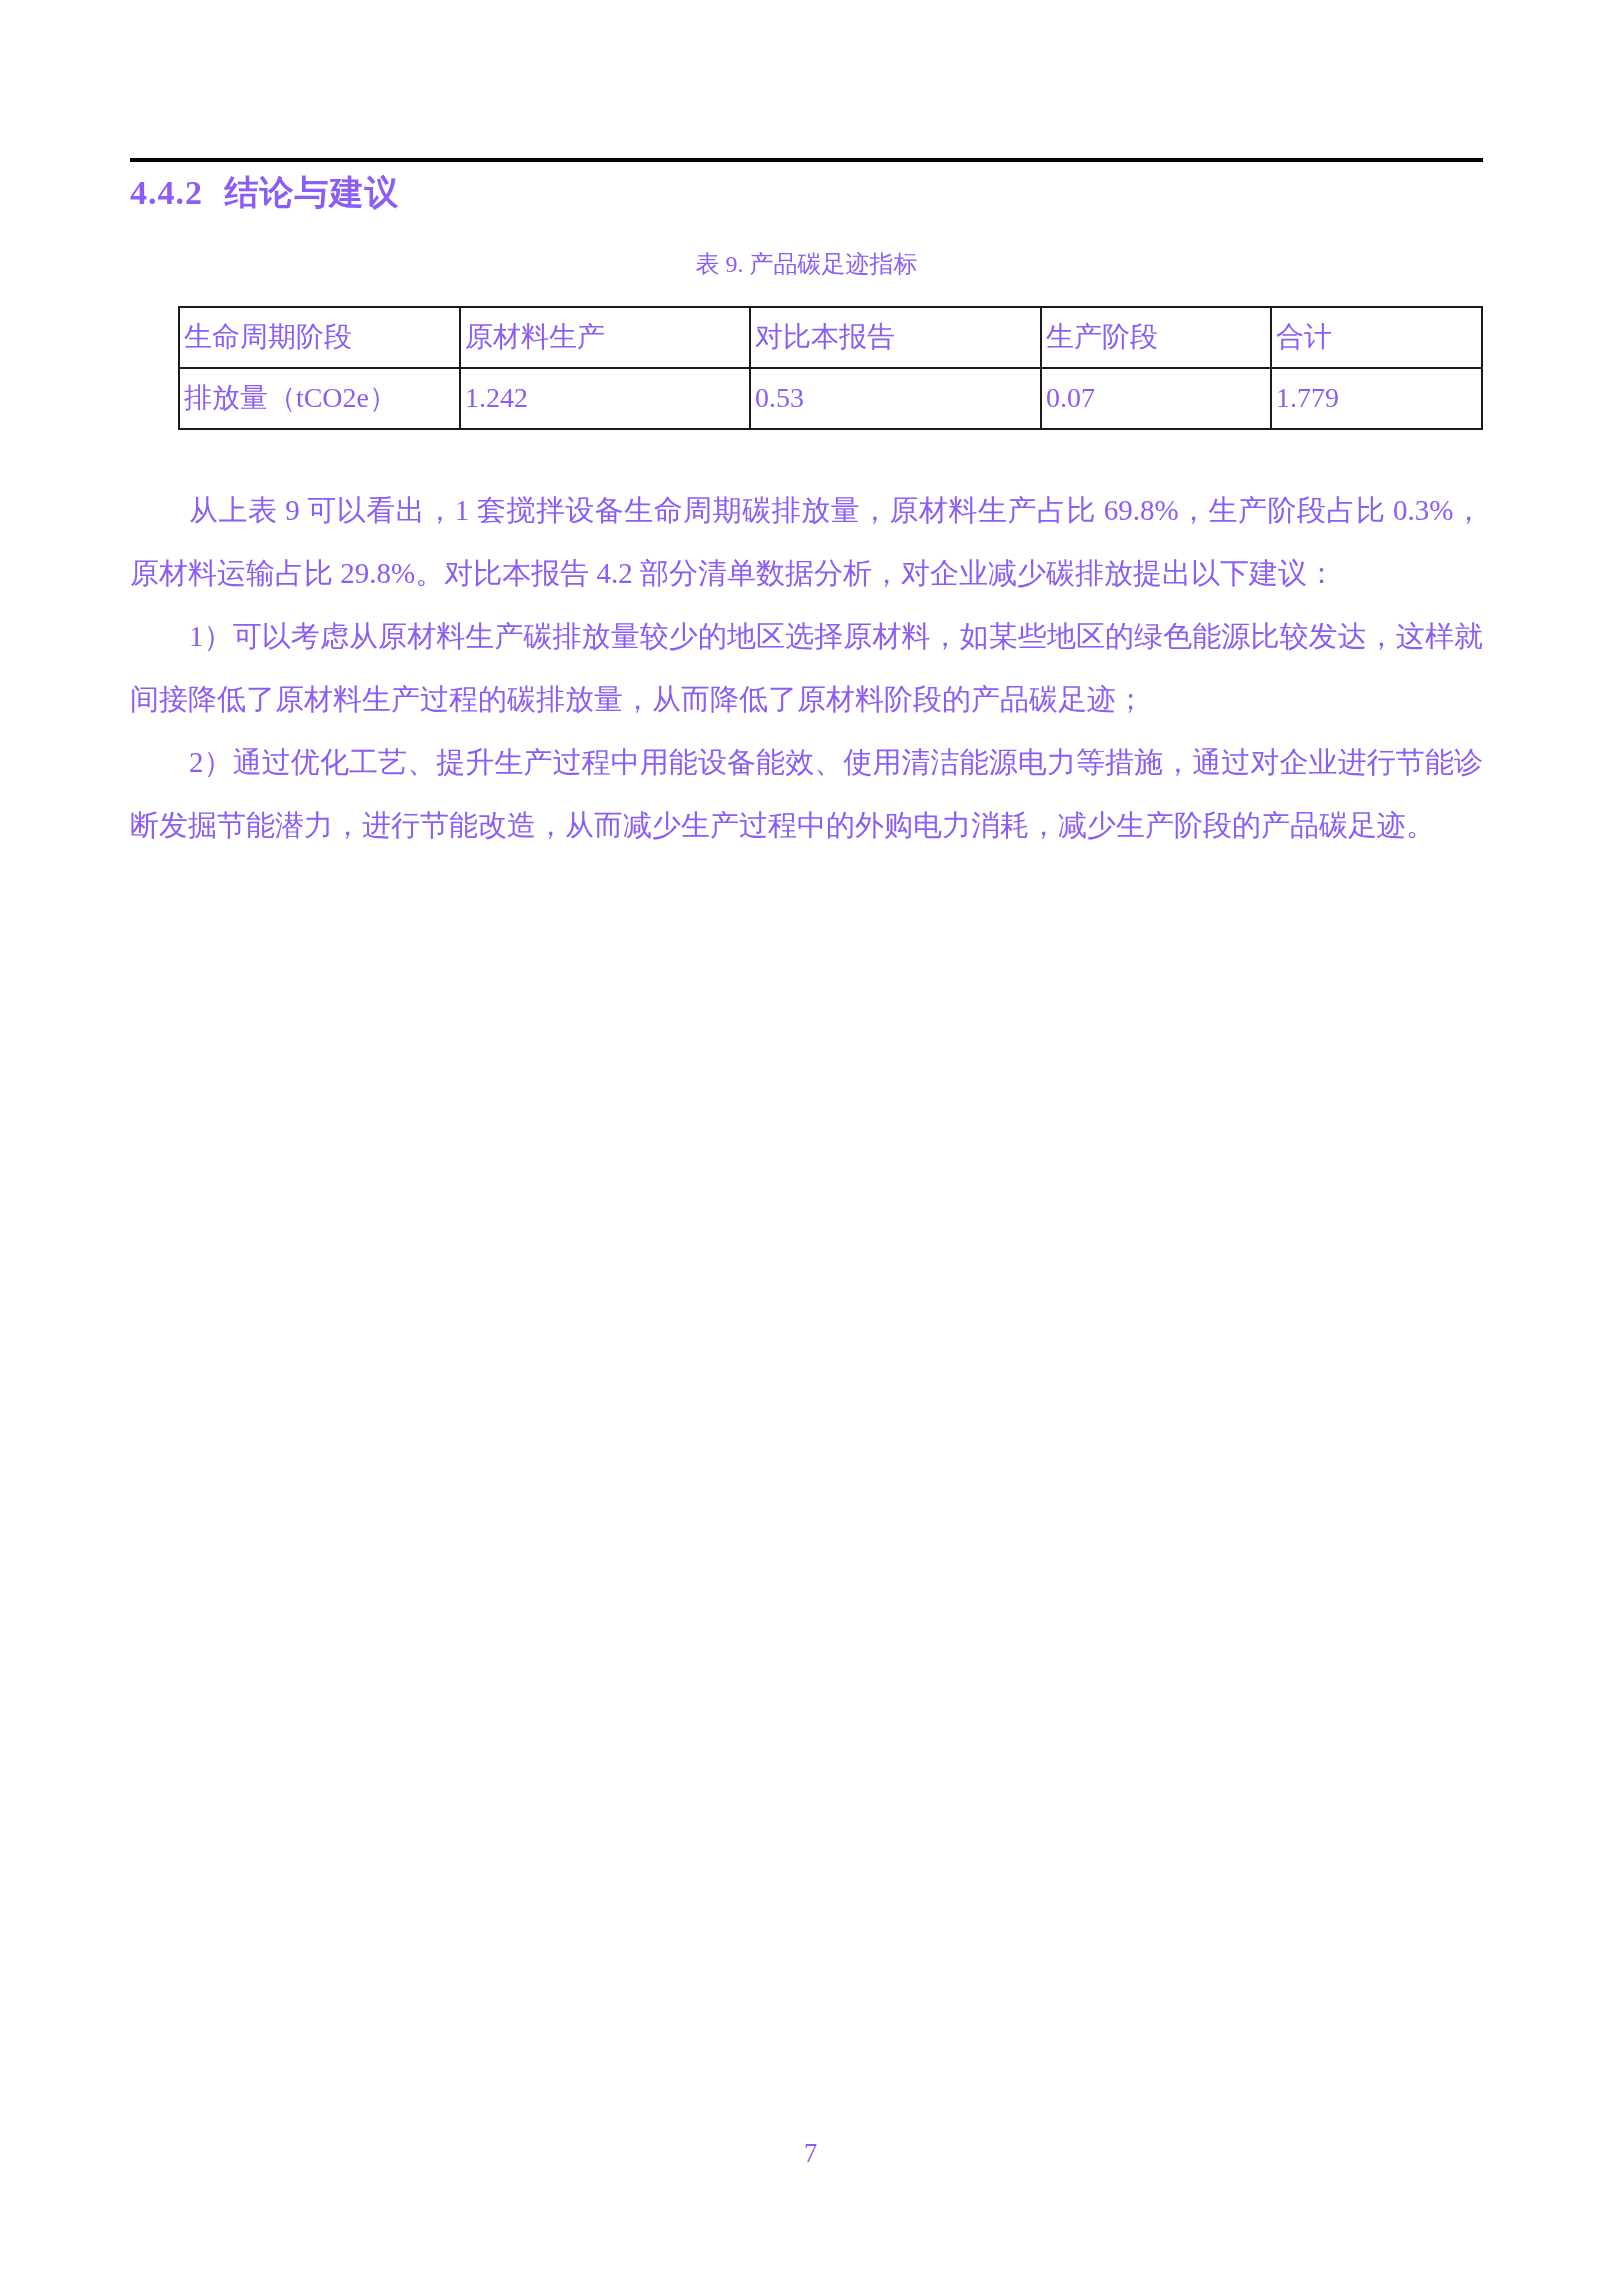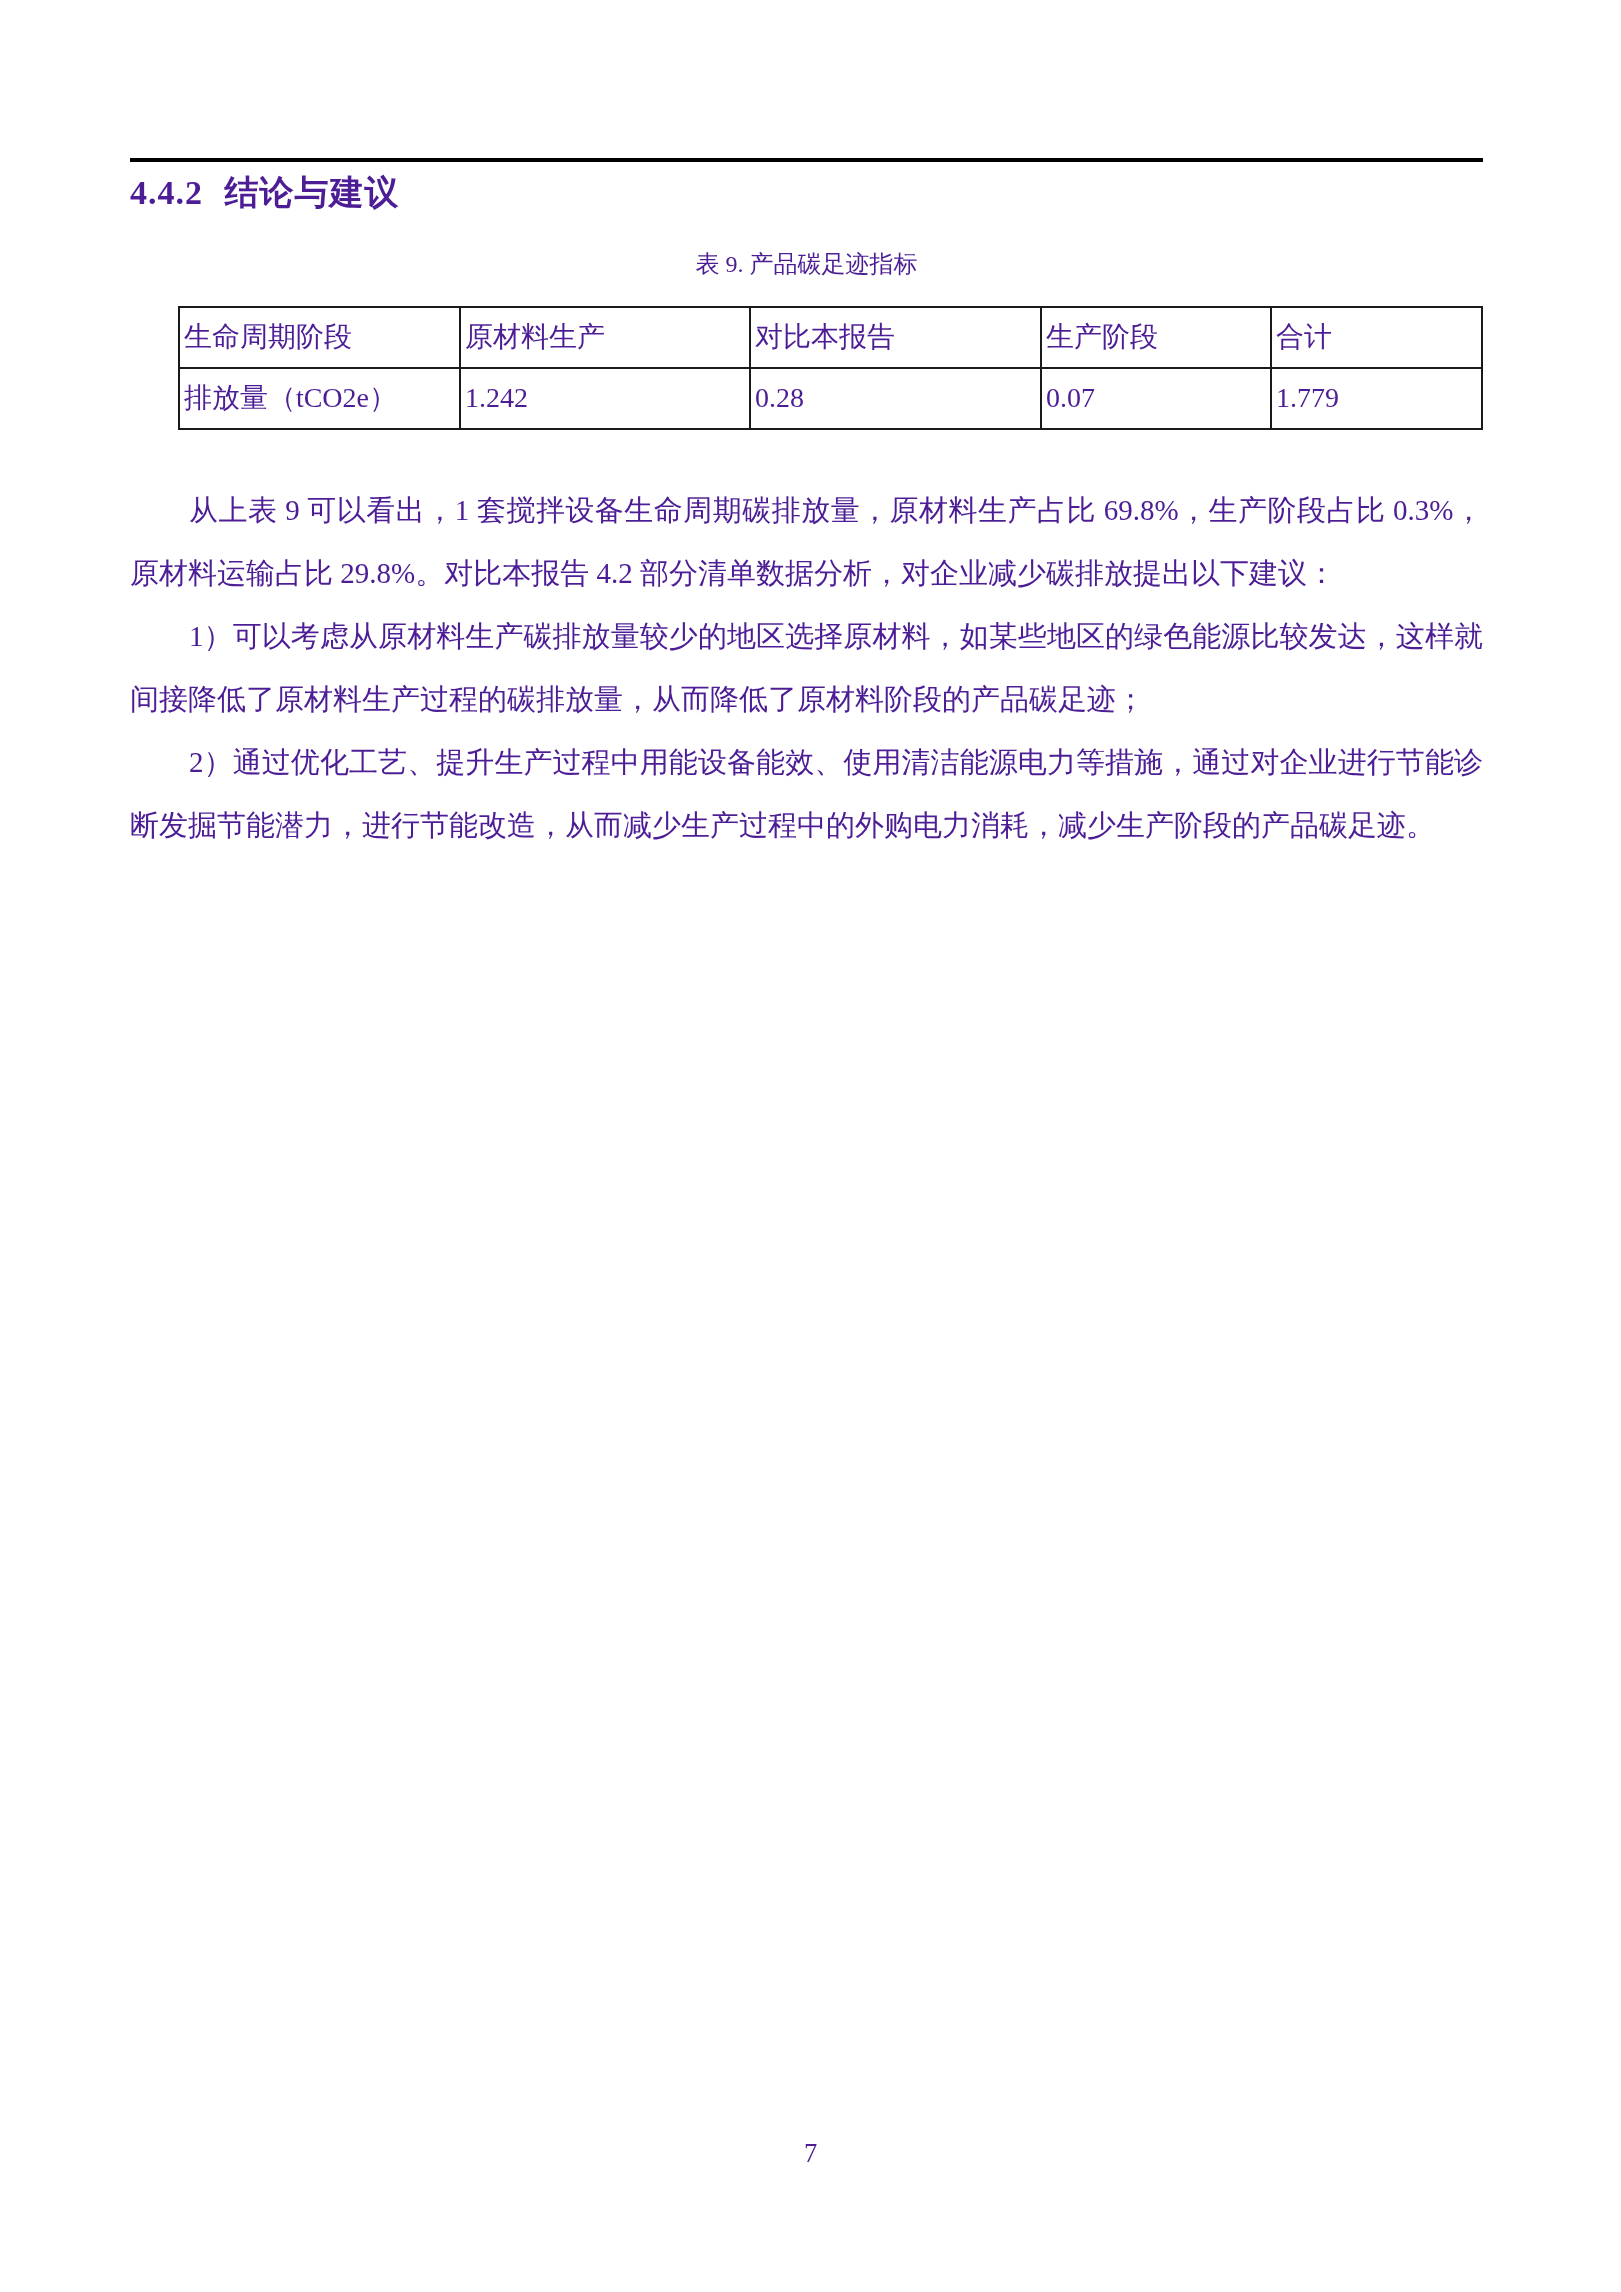--- a/index.html
+++ b/index.html
@@ -3,21 +3,21 @@
 <meta charset="utf-8">
 <style>
   html, body { margin: 0; padding: 0; background: #e8e8e8; }
   .page {
     position: relative;
     width: 1621px;
     height: 2293px;
     margin: 0 auto;
     background: #ffffff;
     font-family: "Liberation Serif", "DejaVu Serif", serif;
-    color: #4c1d95;
+    color: #8b5cf6;
     overflow: hidden;
   }
   .content {
     margin-left: 130px;
     margin-right: 138px;
   }
   .top-rule {
     margin-top: 158px;
     height: 3.9px;
     background: #000000;
@@ -101,21 +101,21 @@
         <tr>
           <th>生命周期阶段</th>
           <th>原材料生产</th>
           <th>对比本报告</th>
           <th>生产阶段</th>
           <th>合计</th>
         </tr>
         <tr>
           <td>排放量（tCO2e）</td>
           <td>1.242</td>
-          <td>0.28</td>
+          <td>0.53</td>
           <td>0.07</td>
           <td class="bold-val">1.779</td>
         </tr>
       </tbody>
     </table>
 
     <p class="body-par analysis">从上表 9 可以看出，1 套搅拌设备生命周期碳排放量，原材料生产占比 69.8%，生产阶段占比 0.3%，原材料运输占比 29.8%。对比本报告 4.2 部分清单数据分析，对企业减少碳排放提出以下建议：</p>
     <p class="body-par">1）可以考虑从原材料生产碳排放量较少的地区选择原材料，如某些地区的绿色能源比较发达，这样就间接降低了原材料生产过程的碳排放量，从而降低了原材料阶段的产品碳足迹；</p>
     <p class="body-par">2）通过优化工艺、提升生产过程中用能设备能效、使用清洁能源电力等措施，通过对企业进行节能诊断发掘节能潜力，进行节能改造，从而减少生产过程中的外购电力消耗，减少生产阶段的产品碳足迹。</p>
 

